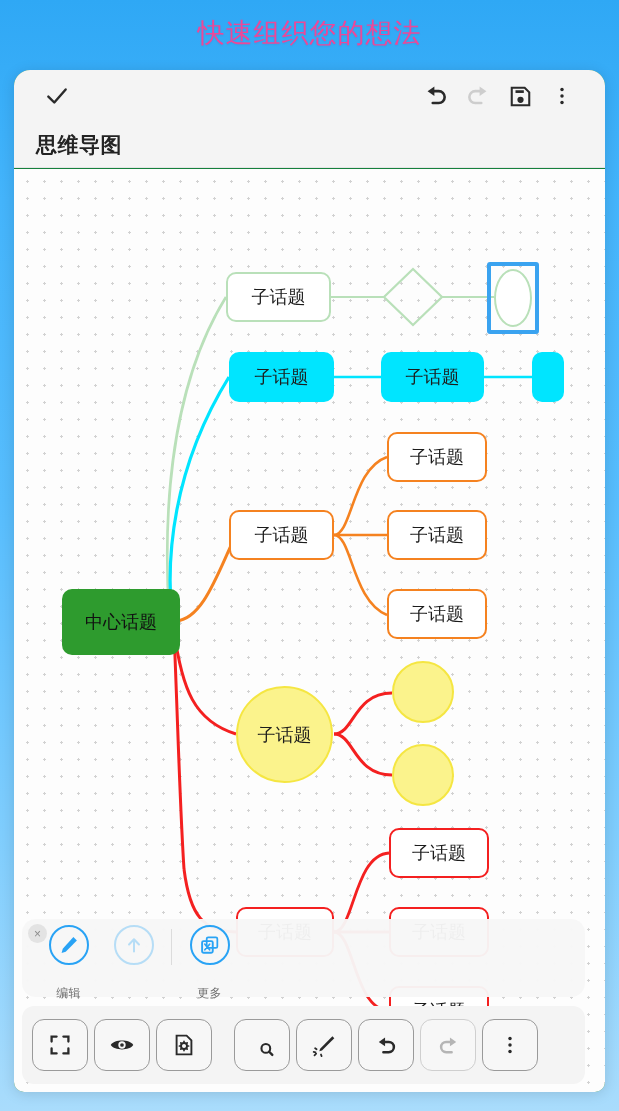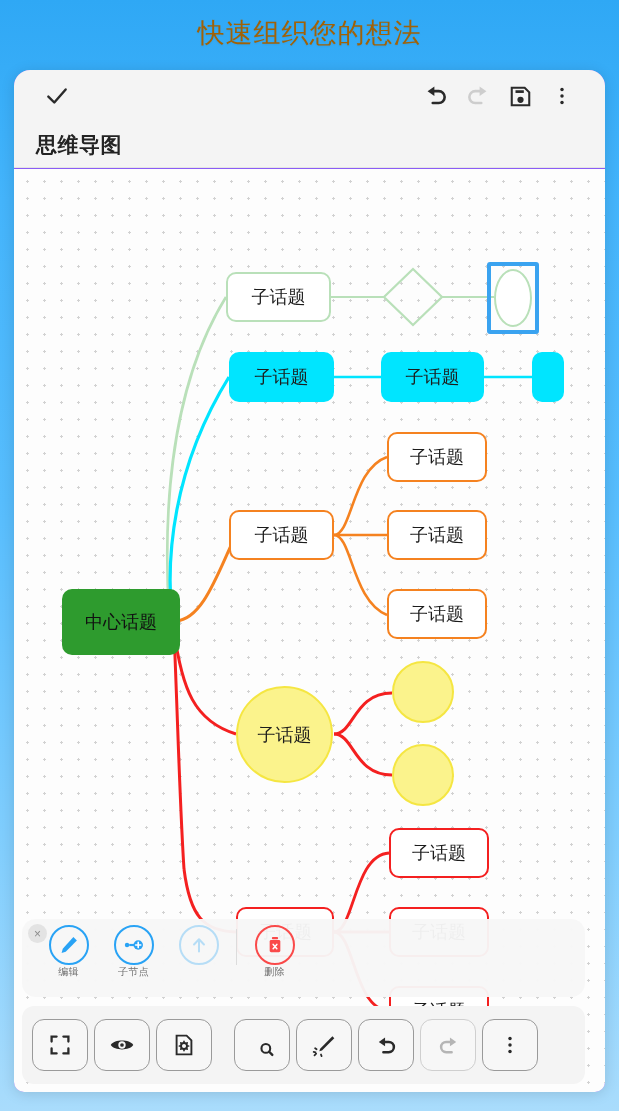--- a/index.html
+++ b/index.html
@@ -13,33 +13,33 @@
     background: linear-gradient(180deg, #2fa8f5 0%, #44b4fb 18%, #57bdfd 45%, #7fcdfd 75%, #a9dcfc 100%);
     position: relative;
   }
 
   
   #promo-banner {
     height: 66px;
     display: flex; align-items: center; justify-content: center;
   }
   #promo-title {
-    color: #a16207;
+    color: #ec4899;
     font-size: 27px;
     letter-spacing: 1px;
     font-weight: 400;
     text-shadow: 0 1px 2px rgba(0,0,0,.06);
   }
 
   
   #phone-card {
     position: absolute;
     left: 14px; top: 70px;
     width: 591px; height: 1022px;
-    background: #8b5cf6;
+    background: #15803d;
     border-radius: 16px 16px 10px 10px;
     overflow: hidden;
     box-shadow: 0 2px 14px rgba(0,0,0,.13);
   }
 
   
   #app-topbar {
     height: 52px;
     display: flex; align-items: center;
     padding: 0 22px;
@@ -127,22 +127,22 @@
   }
   .ctx-circle {
     width: 40px; height: 40px; border-radius: 50%;
     border: 2px solid #29a3f5;
     display: flex; align-items: center; justify-content: center;
     background: transparent;
   }
   .ctx-circle.danger { border-color: #fa4a4a; }
   .ctx-circle.disabled { border-color: #b6ddf6; }
   .ctx-label {
-    margin-top: 0;
-    font-size: 10px; color: #6f6f6f;
+    margin-top: 20px;
+    font-size: 12px; color: #6f6f6f;
     letter-spacing: .3px;
   }
   .ctx-sep {
     width: 1px; height: 36px;
     background: #dcdcdc;
     margin: 4px 5px 0 5px;
   }
 
   
   #bottom-bar {
@@ -317,55 +317,44 @@
       <div class="ctx-circle">
         <svg width="22" height="22" viewBox="0 0 24 24">
           <path d="M16.8 3.4 L20.6 7.2 L8.4 19.4 L3.9 20.7 L5.2 16.2 Z" fill="#29a3f5"></path>
         </svg>
       </div>
       <div class="ctx-label">编辑</div>
     </div>
 
 
 
-    <div class="ctx-item">
-      <div class="ctx-circle">
-        <svg width="22" height="22" viewBox="0 0 24 24">
-          <circle cx="4.4" cy="12" r="2.4" fill="#29a3f5"></circle>
-          <path d="M6.8 12 H13.4" stroke="#29a3f5" stroke-width="2.4"></path>
-          <circle cx="16.6" cy="12" r="5.2" fill="#29a3f5"></circle>
-          <path d="M16.6 9.2 V14.8 M13.8 12 H19.4" stroke="#ffffff" stroke-width="1.8" stroke-linecap="round"></path>
-        </svg>
-      </div>
-      <div class="ctx-label">子节点</div>
-    </div>
 
 
     <div class="ctx-item">
       <div class="ctx-circle disabled">
         <svg width="22" height="22" viewBox="0 0 24 24">
           <path d="M12 19 V6.2 M6.6 11.4 L12 5.8 L17.4 11.4" fill="none" stroke="#b6ddf6" stroke-width="2.2" stroke-linecap="round" stroke-linejoin="round"></path>
         </svg>
       </div>
       <div class="ctx-label"></div>
     </div>
 
     <div class="ctx-sep"></div>
 
-
     <div class="ctx-item">
-      <div class="ctx-circle danger">
+      <div class="ctx-circle">
         <svg width="22" height="22" viewBox="0 0 24 24">
-          <rect x="6.2" y="6.6" width="11.6" height="13.4" rx="1.6" fill="#fa4a4a"></rect>
-          <rect x="8.6" y="3.4" width="6.8" height="2.3" rx="1" fill="#fa4a4a"></rect>
-          <path d="M10 11.4 L14 16 M14 11.4 L10 16" stroke="#ffffff" stroke-width="1.7" stroke-linecap="round"></path>
+          <rect x="8.4" y="3.6" width="11.6" height="11.6" rx="1.6" fill="none" stroke="#29a3f5" stroke-width="1.9"></rect>
+          <rect x="3.4" y="7.8" width="11.6" height="12.6" rx="1.6" fill="none" stroke="#29a3f5" stroke-width="2.1"></rect>
+          <path d="M6.4 11.2 L11.6 17.2 M11.6 11.2 L6.4 17.2" stroke="#29a3f5" stroke-width="1.9" stroke-linecap="round"></path>
         </svg>
       </div>
-      <div class="ctx-label">删除</div>
-    </div>
+      <div class="ctx-label">更多</div>
+    </div>
+
   </div>
 
   <div id="bottom-bar">
 
     <div class="bb-btn">
       <svg width="24" height="24" viewBox="0 0 24 24" fill="none" stroke="#2a2a2a" stroke-width="2.3" stroke-linecap="round">
         <path d="M3.6 8.6 V3.6 H8.6 M15.4 3.6 H20.4 V8.6 M20.4 15.4 V20.4 H15.4 M8.6 20.4 H3.6 V15.4"></path>
       </svg>
     </div>
 

